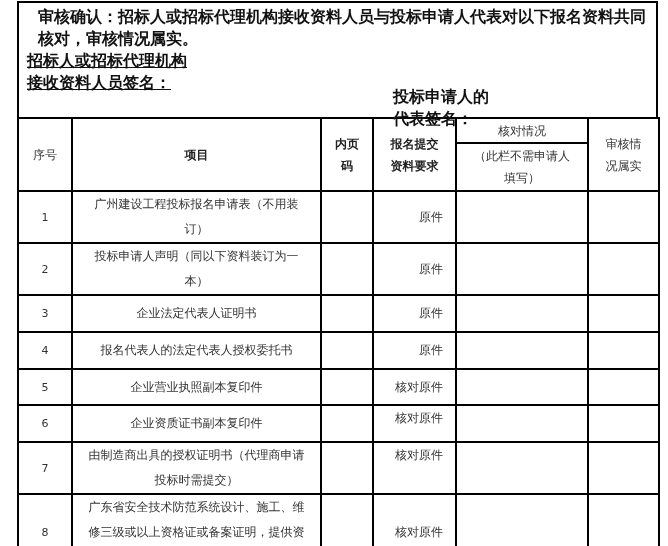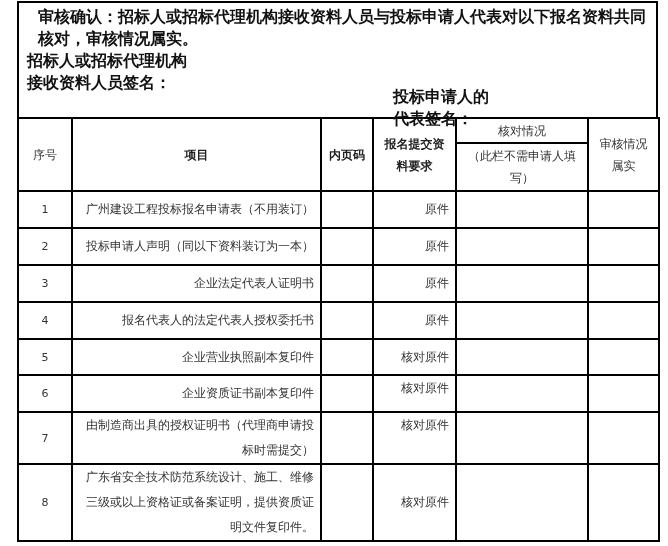--- a/index.html
+++ b/index.html
@@ -5,33 +5,33 @@
   html, body { margin: 0; padding: 0; background: #ffffff; }
   body { width: 668px; height: 546px; position: relative; overflow: hidden; }
   .page { position: absolute; left: 17px; top: 1px; width: 641px; }
   .confirm-box {
     border: 2px solid #000; border-bottom: none;
     height: 116px; box-sizing: border-box; position: relative;
     font-family: "DejaVu Sans", sans-serif; font-weight: bold; font-size: 16px;
     color: #111; line-height: 22px; padding: 3px 0 0 19px;
   }
   .confirm-text { width: 620px; }
-  .sig-left { position: absolute; left: 8px; top: 47px; width: 170px; }
+  .sig-left { position: absolute; left: 8px; top: 47px; width: 170px; text-decoration: underline; }
   .sig-right { position: absolute; left: 374px; top: 47px; width: 100px; margin-top: 36px; }
   table.checklist {
     border-collapse: collapse; width: 641px; table-layout: fixed;
     font-family: "DejaVu Sans", sans-serif; font-size: 12px; color: #333;
   }
   table.checklist td, table.checklist th {
-    border: 2px solid #000; padding: 0 6px; vertical-align: middle; margin-top: 40px;
+    border: 2px solid #000; padding: 0 12px; vertical-align: middle; margin-top: 40px;
   }
   table.checklist th { font-weight: normal; text-align: center; line-height: 22px; }
   th.bold { font-weight: bold !important; color: #222; }
   td.num { text-align: center; font-size: 11px; }
-  td.item { text-align: right; line-height: 25px; }
+  td.item { text-align: center; line-height: 25px; }
   td.req { text-align: right; }
   td.req.top { vertical-align: top; padding-top: 4px; }
   .hdr-top { height: 23px; line-height: 18px !important; }
 </style>
 </head>
 <body>
 
 <div class="page">
   <div class="confirm-box">
     <div class="confirm-text">审核确认：招标人或招标代理机构接收资料人员与投标申请人代表对以下报名资料共同核对，审核情况属实。</div>

